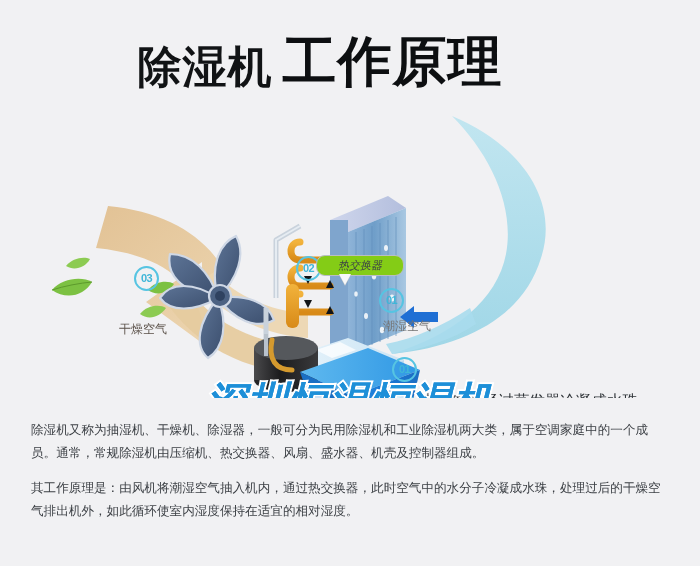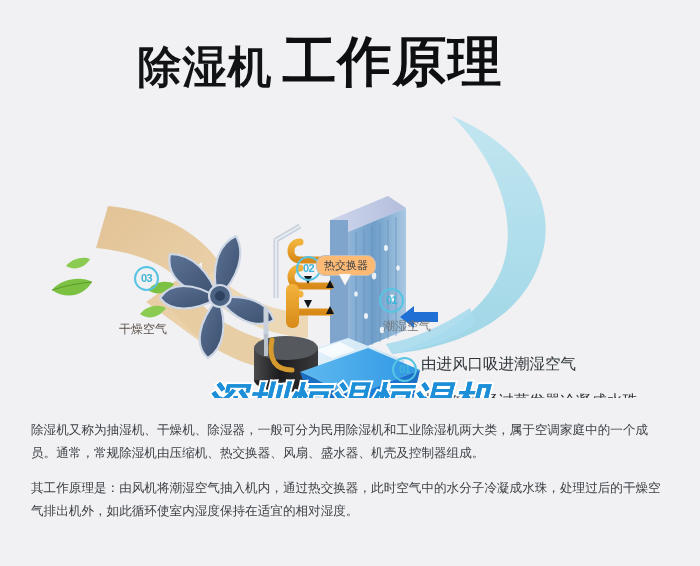--- a/index.html
+++ b/index.html
@@ -46,23 +46,24 @@
 
   .ill-label{
     position:absolute;font-size:12px;color:#4a4f55;white-space:nowrap;
     font-family:Liberation Sans, sans-serif;
   }
   #lab-dry{left:119px;top:213px;color:#5a5048;}
   #lab-humid{left:383px;top:210px;color:#737373;}
 
   .callout{
     position:absolute;left:316px;top:147px;
-    background:#fdba74;border:1.3px solid #b9bec4;border-radius:9px;
-    padding:2px 7px;font-size:11px;color:#3b4147;white-space:nowrap;
-    font-family:"DejaVu Sans","Liberation Sans",sans-serif;
+    background:#84cc16;border:1.3px solid #b9bec4;border-radius:9px;
+    padding:2px 21px;font-size:11px;color:#3b4147;white-space:nowrap;
+    font-family:"DejaVu Sans","Liberation Sans",sans-serif;
+    font-style:italic;
   }
   .callout-tail{
     position:absolute;left:339px;top:166px;width:0;height:0;
     border-left:6px solid transparent;border-right:6px solid transparent;
     border-top:11px solid #f7f8f9;
     filter:drop-shadow(0 1px 0 #b9bec4);
   }
 
   
   #bullets{position:absolute;left:392px;top:246px;width:300px;}
@@ -289,21 +290,20 @@
 
     <div class="callout">热交换器</div>
     <div class="callout-tail"></div>
 
     <div class="ill-label" id="lab-dry">干燥空气</div>
     <div class="ill-label" id="lab-humid">潮湿空气</div>
 
     <div id="bullets">
       <div class="bullet">
         <div class="bnum">01</div>
-        <div class="btext">由进风口吸进潮湿空气</div>
       </div>
       <div class="bullet">
         <div class="bnum">02</div>
         <div class="btext">潮湿空气经过蒸发器冷凝成水珠</div>
       </div>
 
     </div>
 
     <div id="watermark">深圳恒温恒湿机</div>
     <div id="wm-front">深圳恒温恒湿机</div>

